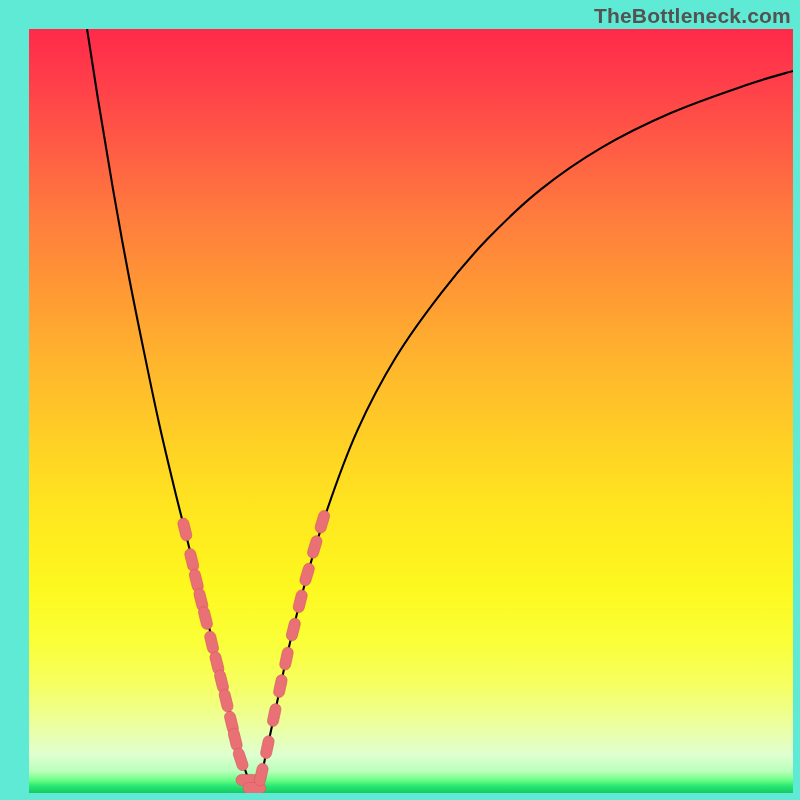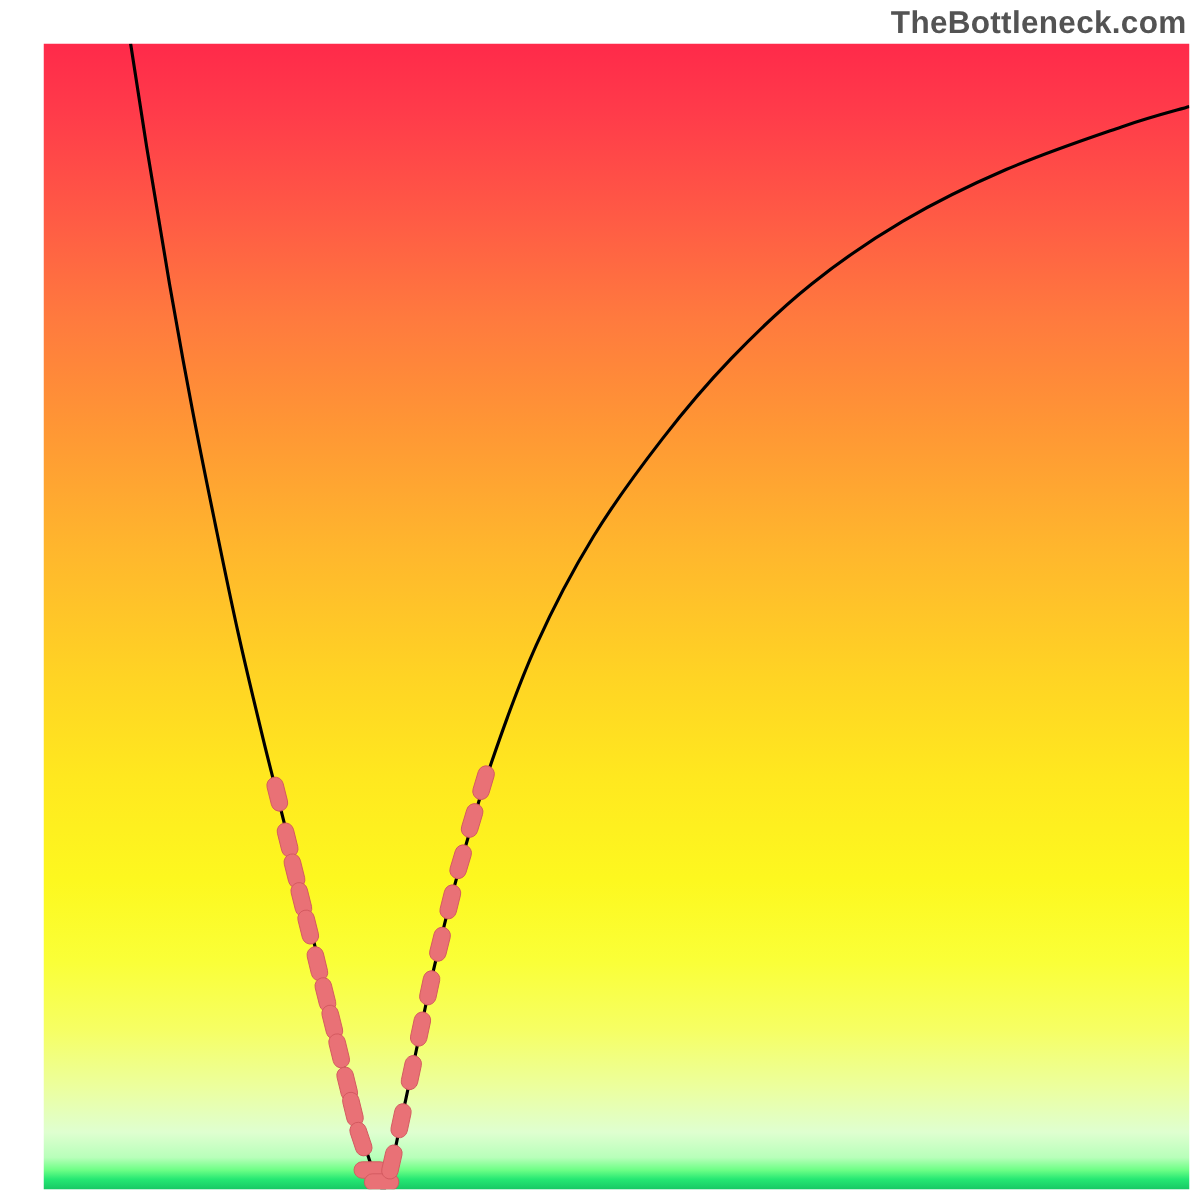--- a/index.html
+++ b/index.html
@@ -7,21 +7,21 @@
     padding: 0;
     width: 800px;
     height: 800px;
     overflow: hidden;
     background: #000;
     font-family: Arial, Helvetica, sans-serif;
   }
   .frame {
     position: absolute;
     inset: 0;
-    background: #ffffff;
+    background: #5eead4;
   }
   .plot {
     position: absolute;
     left: 29px;
     top: 29px;
     width: 764px;
     height: 764px;
     overflow: hidden;
   }
   .gradient {

